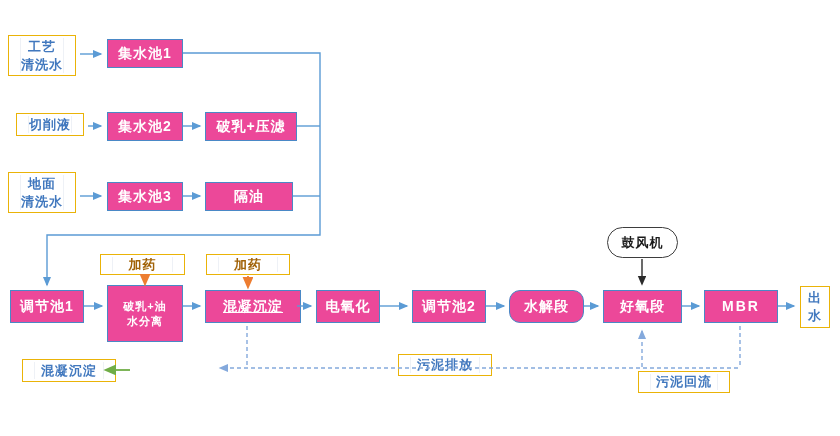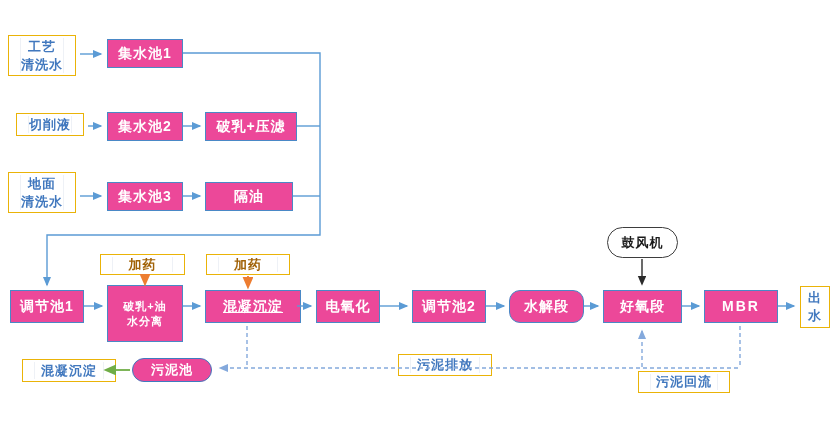--- a/index.html
+++ b/index.html
@@ -60,21 +60,20 @@
   <div class="node" style="left:205px;top:290px;width:96px;height:33px;text-decoration:underline;">混凝沉淀</div>
   <div class="node" style="left:316px;top:290px;width:64px;height:33px;">电氧化</div>
   <div class="node" style="left:412px;top:290px;width:74px;height:33px;">调节池2</div>
   <div class="node" style="left:509px;top:290px;width:75px;height:33px;border-radius:11px;">水解段</div>
   <div class="node" style="left:603px;top:290px;width:79px;height:33px;">好氧段</div>
   <div class="node" style="left:704px;top:290px;width:74px;height:33px;letter-spacing:2px;">MBR</div>
 
   <div class="tag noticks" style="left:800px;top:286px;width:30px;height:42px;">出
 水</div>
 
-  <div class="node pill" style="left:132px;top:358px;width:80px;height:24px;">污泥池</div>
   <div class="tag" style="left:22px;top:359px;width:94px;height:23px;">混凝沉淀</div>
   <div class="tag" style="left:398px;top:354px;width:94px;height:22px;">污泥排放</div>
   <div class="tag" style="left:638px;top:371px;width:92px;height:22px;">污泥回流</div>
 
   <svg class="wires" width="840" height="436" viewBox="0 0 840 436">
     <defs>
       <marker id="mB" markerWidth="8" markerHeight="8" refX="6" refY="3" orient="auto">
         <path d="M0,0 L7,3 L0,6 Z" fill="#5b9bd5"></path>
       </marker>
       <marker id="mD" markerWidth="8" markerHeight="8" refX="6" refY="3" orient="auto">

